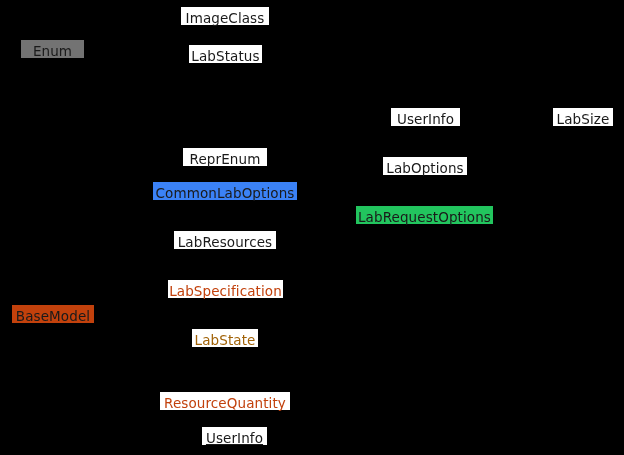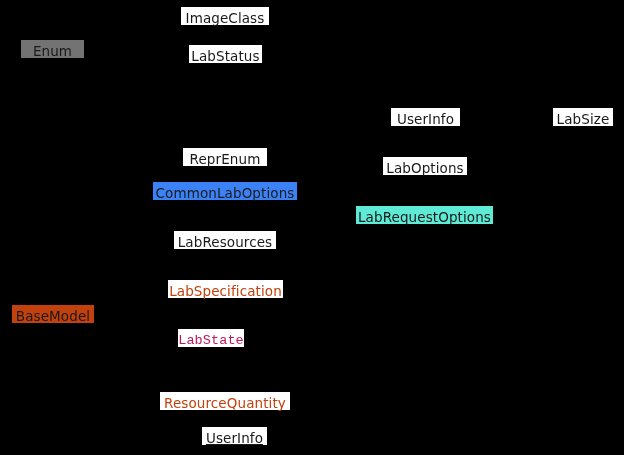--- a/index.html
+++ b/index.html
@@ -78,33 +78,33 @@
       </div>
       <div class="node-box" style="left: 548px; top: 103px; width: 70px; height: 28px; background: rgb(255, 255, 255); color: rgb(26, 26, 26); border-color: rgb(0, 0, 0);">
         <span>LabSize</span>
       </div>
       <div class="node-box" style="left: 378px; top: 152px; width: 94px; height: 28px; background: rgb(255, 255, 255); color: rgb(26, 26, 26); border-color: rgb(0, 0, 0);">
         <span>LabOptions</span>
       </div>
       <div class="node-box" style="left: 148px; top: 177px; width: 154px; height: 28px; background: #3b82f6; color: rgb(26, 26, 26); border-color: rgb(0, 0, 0);">
         <span>CommonLabOptions</span>
       </div>
-      <div class="node-box" style="left: 351px; top: 201px; width: 147px; height: 28px; background: #5eead4; color: rgb(26, 26, 26); border-color: rgb(0, 0, 0);">
+      <div class="node-box" style="left: 351px; top: 201px; width: 147px; height: 28px; background: #22c55e; color: rgb(26, 26, 26); border-color: rgb(0, 0, 0);">
         <span>LabRequestOptions</span>
       </div>
       <div class="node-box" style="left: 169px; top: 226px; width: 112px; height: 28px; background: rgb(255, 255, 255); color: rgb(26, 26, 26); border-color: rgb(0, 0, 0);">
         <span>LabResources</span>
       </div>
       <div class="node-box" style="left: 163px; top: 275px; width: 125px; height: 28px; background: rgb(255, 255, 255); color: #c2410c; border-color: rgb(0, 0, 0);">
         <span>LabSpecification</span>
       </div>
       <div class="node-box" style="left: 7px; top: 300px; width: 92px; height: 28px; background: #c2410c; color: rgb(26, 26, 26); border-color: rgb(0, 0, 0);">
         <span>BaseModel</span>
       </div>
-      <div class="node-box" style="left: 173px; top: 324px; width: 76px; height: 28px; background: rgb(255, 255, 255); color: #be185d; border-color: rgb(0, 0, 0); font-family: Liberation Mono, monospace;">
+      <div class="node-box" style="left: 187px; top: 324px; width: 76px; height: 28px; background: rgb(255, 255, 255); color: #a16207; border-color: rgb(0, 0, 0);">
         <span>LabState</span>
       </div>
       <div class="node-box" style="left: 155px; top: 387px; width: 140px; height: 28px; background: rgb(255, 255, 255); color: #c2410c; border-color: rgb(0, 0, 0);">
         <span>ResourceQuantity</span>
       </div>
       <div class="node-box" style="left: 197px; top: 422px; width: 75px; height: 28px; background: rgb(255, 255, 255); color: rgb(26, 26, 26); border-color: rgb(0, 0, 0); text-decoration: underline;">
         <span>UserInfo</span>
       </div>
     </div>
 </div>

